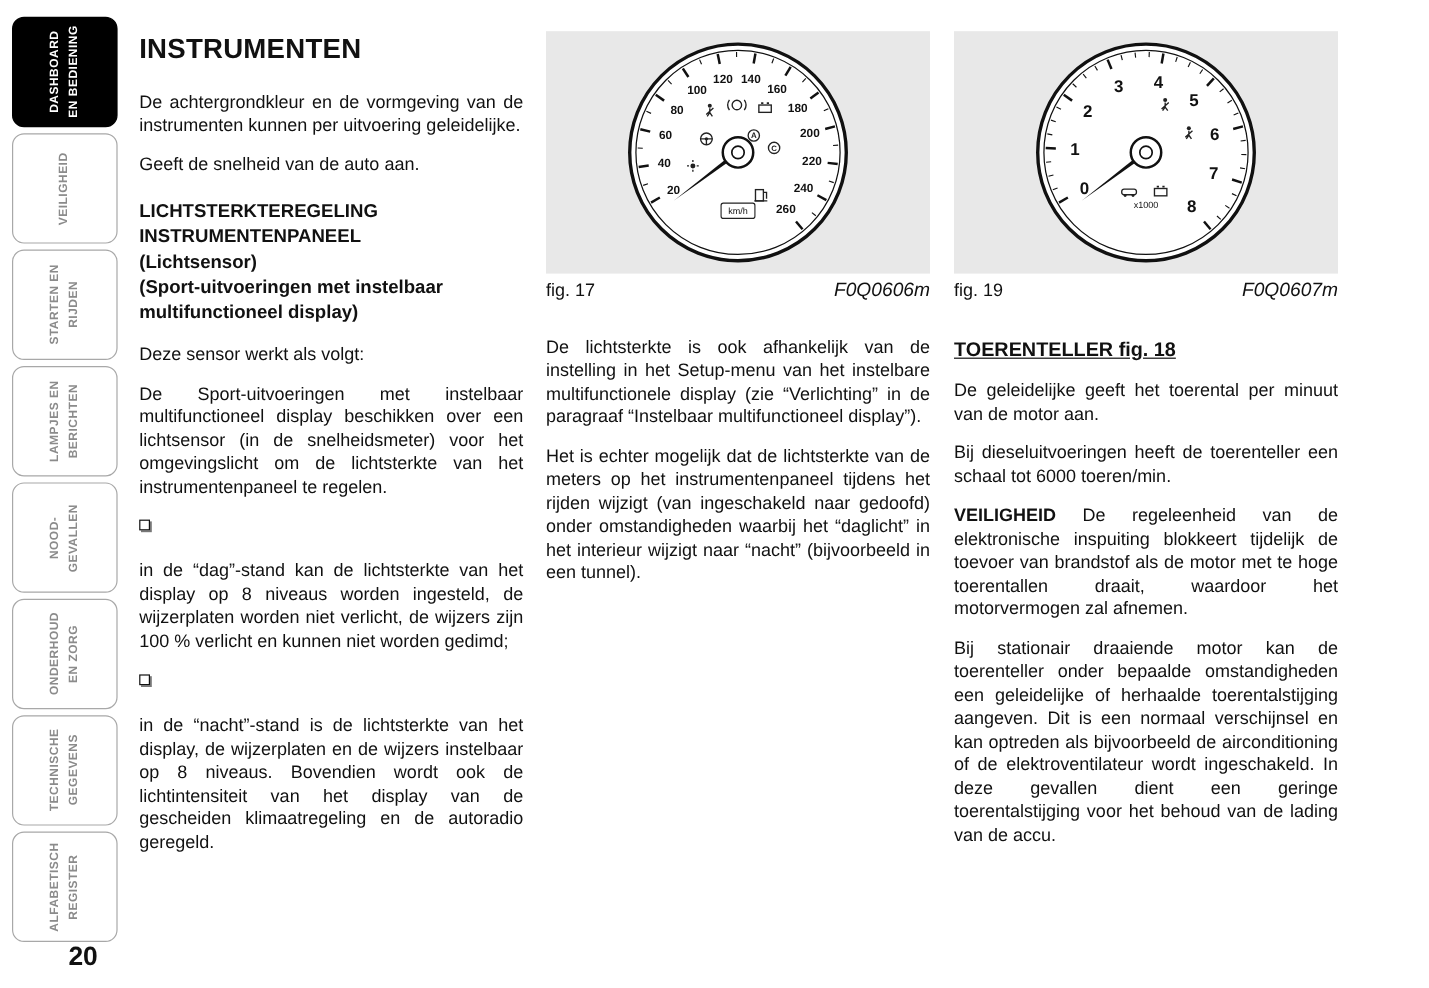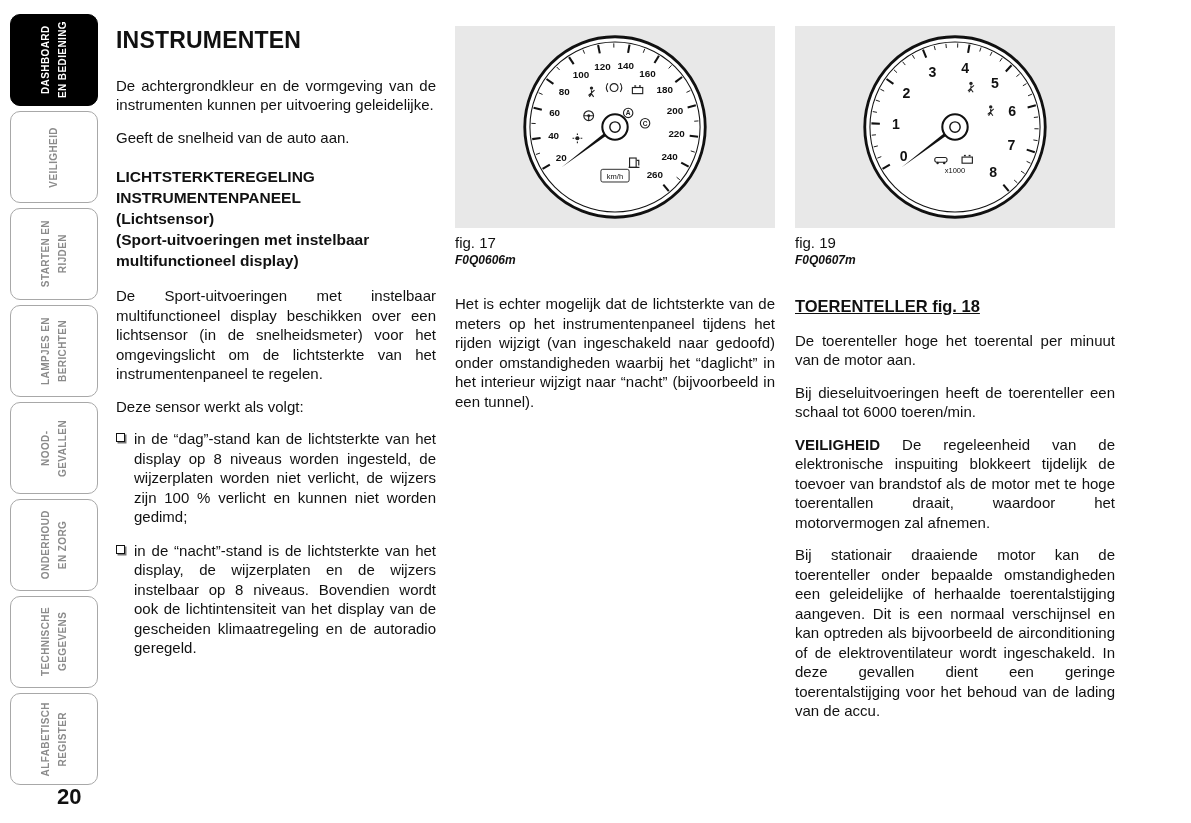--- a/index.html
+++ b/index.html
@@ -22,26 +22,26 @@
   #col2 { left:455px; }
   #col3 { left:795px; }
 
   h1.title { font-size:23px; letter-spacing:.2px; margin-bottom:20px; font-weight:bold; }
   .para { text-align:justify; margin-bottom:13px; }
   .h2 { font-weight:bold; font-size:15.5px; margin:16px 0 13px; }
   .h2.multi { white-space:pre-line; line-height:1.35; margin:20px 0 14px; }
   .h2.tacho { font-size:16.5px; margin:28px 0 13px;text-decoration:underline; }
 
   .figbox { height:202px; background:#e8e8e8; display:flex; align-items:center; justify-content:center; }
-  .figcap { display:flex; justify-content:space-between; align-items:baseline; margin-top:5px;flex-direction:column; }
+  .figcap { display:flex; justify-content:space-between; align-items:baseline; margin-top:5px; }
   .figcap .fig { font-size:15px; }
-  .figcap .code { font-size:12px; font-weight:bold; font-style:italic; }
+  .figcap .code { font-size:16px; font-weight:normal; font-style:italic; }
   .coltext { margin-top:26px; }
 
-  .bullet { display:flex; gap:9px; margin-bottom:14px; }
+  .bullet { display:flex; gap:24px; margin-bottom:14px;flex-direction:column; }
   .bsq { flex:none; width:9px; height:9px; border:1.7px solid #111; margin-top:4px; background:#fff; box-shadow:1.5px 1.5px 0 0 #777; }
   .btxt { text-align:justify; }
   .lead { font-weight:bold; }
   svg text { font-family:"Liberation Sans", sans-serif; }
 </style>
 </head>
 <body>
 
 <div class="sidebar">
   <div class="tab active">
@@ -81,22 +81,22 @@
 
 <div class="col" id="col1">
   <h1 class="title">INSTRUMENTEN</h1>
   <p class="para">De achtergrondkleur en de vormgeving van de instrumenten kunnen per uitvoering geleidelijke.</p>
   <p class="para">Geeft de snelheid van de auto aan.</p>
   <div class="h2 multi">LICHTSTERKTEREGELING
 INSTRUMENTENPANEEL
 (Lichtsensor)
 (Sport-uitvoeringen met instelbaar
 multifunctioneel display)</div>
+  <p class="para">Deze sensor werkt als volgt:</p>
   <p class="para">De Sport-uitvoeringen met instelbaar multifunctioneel display beschikken over een lichtsensor (in de snelheidsmeter) voor het omgevingslicht om de lichtsterkte van het instrumentenpaneel te regelen.</p>
-  <p class="para">Deze sensor werkt als volgt:</p>
   <div class="bullets">
     <div class="bullet">
       <span class="bsq"></span>
       <span class="btxt">in de “dag”-stand kan de lichtsterkte van het display op 8 niveaus worden ingesteld, de wijzerplaten worden niet verlicht, de wijzers zijn 100 % verlicht en kunnen niet worden gedimd;</span>
     </div>
     <div class="bullet">
       <span class="bsq"></span>
       <span class="btxt">in de “nacht”-stand is de lichtsterkte van het display, de wijzerplaten en de wijzers instelbaar op 8 niveaus. Bovendien wordt ook de lichtintensiteit van het display van de gescheiden klimaatregeling en de autoradio geregeld.</span>
     </div>
   </div>
@@ -185,20 +185,21 @@
         <polygon points="105.80354503717594,92.74680311852279 108.57189414367535,96.42052646474033 43.296878786642196,142.7288666437954" fill="#111"></polygon>
         <circle cx="100" cy="100" r="13.5" fill="#fff" stroke="#111" stroke-width="2.2"></circle>
         <circle cx="100" cy="100" r="5.5" fill="#fff" stroke="#111" stroke-width="1.5"></circle>
       </svg>
     </div>
   <div class="figcap">
     <span class="fig">fig. 17</span>
     <span class="code">F0Q0606m</span>
   </div>
   <div class="coltext">
+    <p class="para">De lichtsterkte is ook afhankelijk van de instelling in het Setup-menu van het instelbare multifunctionele display (zie “Verlichting” in de paragraaf “Instelbaar multifunctioneel display”).</p>
     <p class="para">Het is echter mogelijk dat de lichtsterkte van de meters op het instrumentenpaneel tijdens het rijden wijzigt (van ingeschakeld naar gedoofd) onder omstandigheden waarbij het “daglicht” in het interieur wijzigt naar “nacht” (bijvoorbeeld in een tunnel).</p>
   </div>
 </div>
 
 <div class="col" id="col3">
   <div class="figbox">
       <svg viewBox="0 0 200 200" width="188" height="188">
         <circle cx="100" cy="100" r="96" fill="#fff" stroke="#111" stroke-width="3"></circle>
         <circle cx="100" cy="100" r="90.5" fill="none" stroke="#111" stroke-width="1.1"></circle>
         <line x1="22.923739063184968" y1="144.5" x2="30.717967697244916" y2="140" stroke="#111" stroke-width="2.2"></line>
@@ -265,17 +266,17 @@
         <polygon points="105.80354503717594,92.74680311852279 108.57189414367535,96.42052646474033 43.296878786642196,142.7288666437954" fill="#111"></polygon>
         <circle cx="100" cy="100" r="13.5" fill="#fff" stroke="#111" stroke-width="2.2"></circle>
         <circle cx="100" cy="100" r="5.5" fill="#fff" stroke="#111" stroke-width="1.5"></circle>
       </svg>
     </div>
   <div class="figcap">
     <span class="fig">fig. 19</span>
     <span class="code">F0Q0607m</span>
   </div>
   <div class="h2 tacho">TOERENTELLER fig. 18</div>
-  <p class="para">De toerenteller hoge het toerental per minuut van de motor aan.</p>
+  <p class="para">De geleidelijke geeft het toerental per minuut van de motor aan.</p>
   <p class="para">Bij dieseluitvoeringen heeft de toerenteller een schaal tot 6000 toeren/min.</p>
   <p class="para"><span class="lead">VEILIGHEID</span> <span>De regeleenheid van de elektronische inspuiting blokkeert tijdelijk de toevoer van brandstof als de motor met te hoge toerentallen draait, waardoor het motorvermogen zal afnemen.</span></p>
   <p class="para">Bij stationair draaiende motor kan de toerenteller onder bepaalde omstandigheden een geleidelijke of herhaalde toerentalstijging aangeven. Dit is een normaal verschijnsel en kan optreden als bijvoorbeeld de airconditioning of de elektroventilateur wordt ingeschakeld. In deze gevallen dient een geringe toerentalstijging voor het behoud van de lading van de accu.</p>
 </div>
 
 </body></html>

